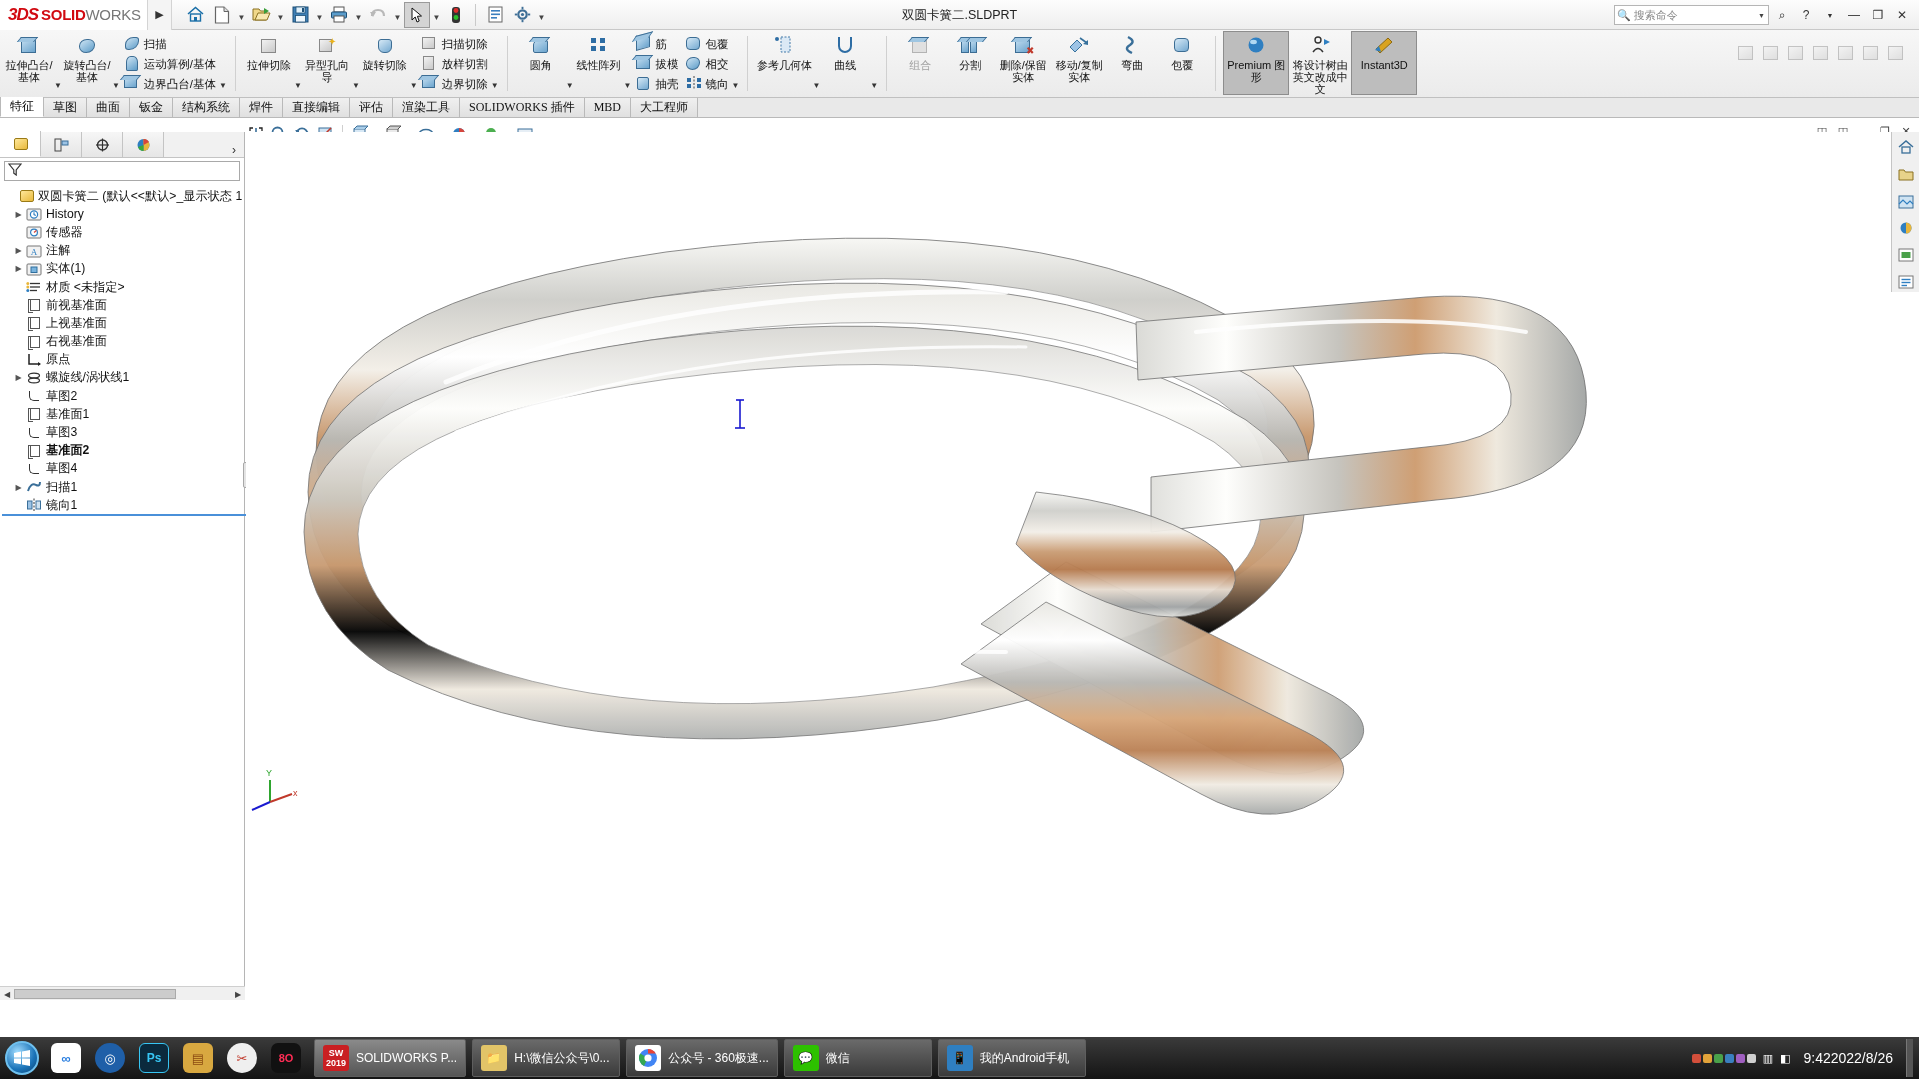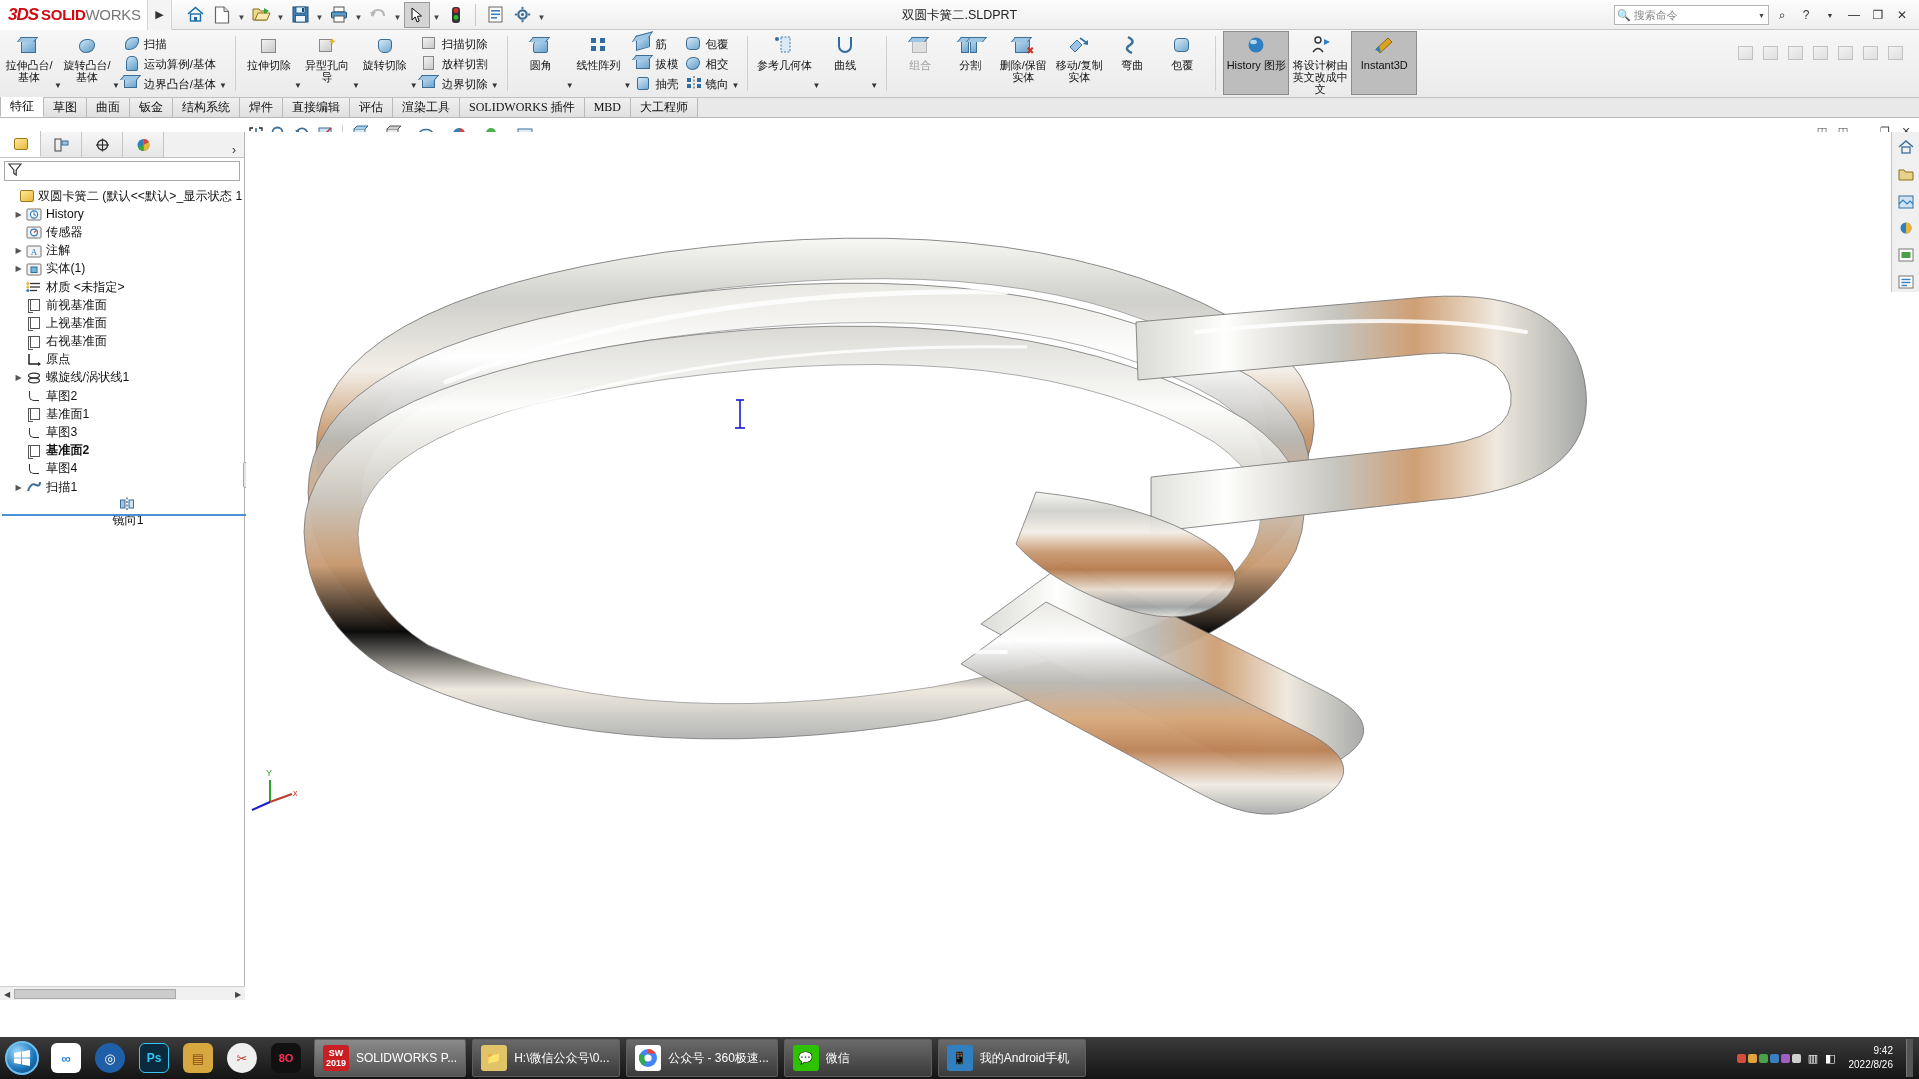--- a/index.html
+++ b/index.html
@@ -202,21 +202,21 @@
   .qi{width:30px;height:30px;border-radius:6px;display:flex;align-items:center;justify-content:center;font-size:13px;color:#fff;font-weight:bold;}
   .tbtn{
     height:38px;min-width:148px;max-width:168px;margin-left:6px;padding:0 8px;
     background:linear-gradient(#6a6a6a,#3a3a3a);border:1px solid #5e5e5e;border-radius:2px;
     display:flex;align-items:center;gap:7px;color:#fff;font-size:12px;overflow:hidden;white-space:nowrap;
   }
   .tbtn .ti{width:26px;height:26px;border-radius:3px;display:flex;align-items:center;justify-content:center;flex:none;}
   .tray{margin-left:auto;display:flex;align-items:center;gap:7px;padding-right:6px;color:#fff;font-size:11px;}
   .traygrid{display:flex;gap:2px;}
   .tg{width:9px;height:9px;border-radius:2px;}
-  .clock{display:flex;flex-direction:column;align-items:flex-end;line-height:14px;font-size:10px;color:#fff;padding:0 6px;}
+  .clock{display:flex;flex-direction:row;align-items:flex-end;line-height:14px;font-size:14px;color:#fff;padding:0 6px;}
 </style>
 </head>
 <body>
 
 <div id="app">
 
   <div class="titlebar">
     <div class="sw-logo">
       <span class="ds">3DS</span>
       <span class="sw1">SOLID</span>
@@ -556,21 +556,21 @@
     <div class="rsep"></div>
 
     <div class="rgroup">
       <div class="btn-big sel btn-w62">
         <span class="ic">
           <svg width="22" height="20" viewBox="0 0 22 20">
               <circle cx="11" cy="10" r="7.5" fill="#2f7fc1"></circle>
               <ellipse cx="8.5" cy="7" rx="3.4" ry="2.2" fill="#bfe2f7" opacity="0.9"></ellipse>
             </svg>
         </span>
-        <span class="lbl">History 图形</span>
+        <span class="lbl">Premium 图形</span>
       </div>
       <div class="btn-big btn-w62">
         <span class="ic">
           <svg width="22" height="20" viewBox="0 0 22 20">
               <circle cx="9" cy="5" r="3" fill="none" stroke="#333" stroke-width="1.4"></circle>
               <path d="M4 17 q5 -7 10 0" fill="none" stroke="#333" stroke-width="1.4"></path>
               <path d="M15 4 L21 7 L15 10 Z" fill="#2f7fc1"></path>
             </svg>
         </span>
         <span class="lbl">将设计树由英文改成中文</span>
@@ -930,21 +930,21 @@
       <div class="trow" style="padding-left:10px;">
         <span class="tw">▶</span>
         <span class="ticon">
           <svg width="16" height="14" viewBox="0 0 16 14">
               <path d="M2 11 q3 -9 8 -6 q4 2 4 -3" fill="none" stroke="#3a6f99" stroke-width="2"></path>
             </svg>
         </span>
         <span class="tlabel">扫描1</span>
       </div>
 
-      <div class="trow" style="padding-left:10px;flex-direction:column;">
+      <div class="trow" style="padding-left:10px;">
         <span class="tw"></span>
         <span class="ticon">
           <svg width="16" height="14" viewBox="0 0 16 14">
               <rect x="1.5" y="3" width="4.5" height="8" fill="#9cc3e5" stroke="#3a6f99"></rect>
               <rect x="10" y="3" width="4.5" height="8" fill="#cfe3f2" stroke="#3a6f99"></rect>
               <line x1="8" y1="0.5" x2="8" y2="13.5" stroke="#333" stroke-width="1" stroke-dasharray="2 1.5"></line>
             </svg>
         </span>
         <span class="tlabel">镜向1</span>
       </div>

